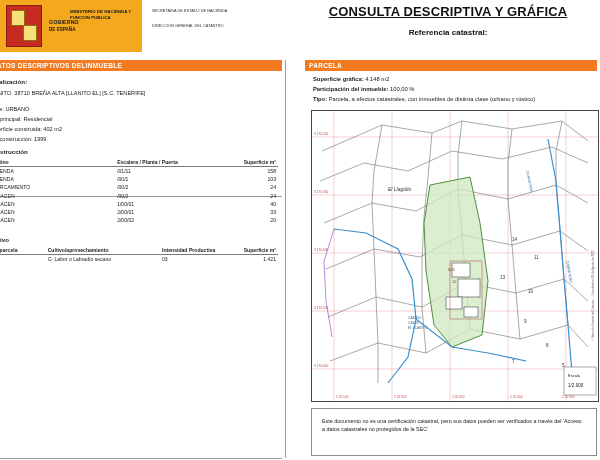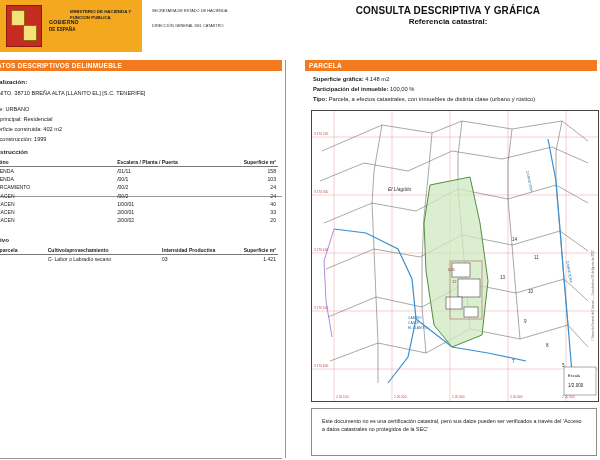--- a/index.html
+++ b/index.html
@@ -96,27 +96,29 @@
     margin-top: 9px;
     font-size: 3.9px;
   }
   .title-block {
     position: absolute;
     left: 300px; top: 4px;
     width: 296px;
     text-align: center;
   }
   .title-block .t1 {
-    font-size: 10px;
+    font-size: 13px;
     font-weight: bold;
     letter-spacing: .15px;
     line-height: 1.3;
     color: #111;
+    text-decoration: underline;
   }
   .title-block .t2 {
+    margin-top: 7px;
     font-size: 8px;
     font-weight: bold;
     color: #111;
   }
   .title-block .refval {
     font-size: 8px;
     font-weight: bold;
     color: #111;
   }
 

